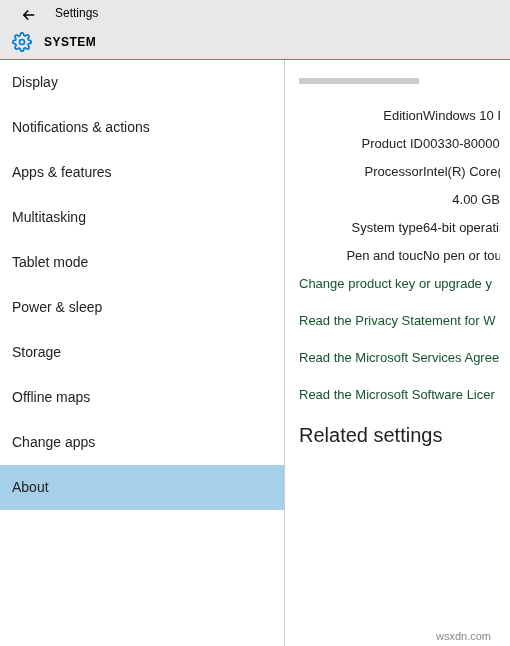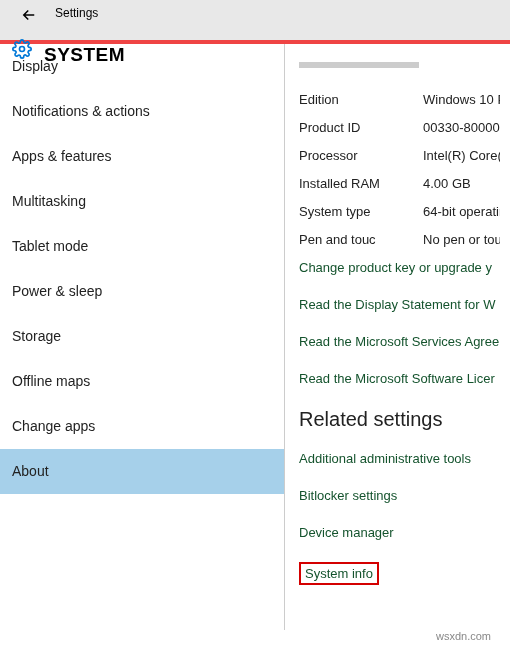--- a/index.html
+++ b/index.html
@@ -10,22 +10,22 @@
     }
     body {
       width: 510px;
       height: 646px;
       background: #ffffff;
       overflow: hidden;
       position: relative;
     }
     .header {
       background: #e8e8e8;
-      height: 44px;
-      border-bottom: 4px solid #ef4444;
+      height: 60px;
+      border-bottom: 1px solid #ef4444;
       position: relative;
     }
     .back-btn {
       position: absolute;
       left: 20px;
       top: 6px;
       font-size: 18px;
       cursor: pointer;
     }
     .header-title {
@@ -42,23 +42,22 @@
       align-items: center;
       gap: 12px;
     }
     .gear-icon {
       color: #0078d7;
       width: 20px;
       height: 20px;
     }
     .category-label {
       font-weight: 600;
-      font-size: 19px;
+      font-size: 12px;
       letter-spacing: 0.5px;
-      margin-top: 12px;
     }
     .content {
       display: flex;
       height: calc(100% - 60px);
     }
     .sidebar {
       width: 285px;
       border-right: 1px solid #ccc;
       overflow: hidden;
     }
@@ -84,20 +83,21 @@
       width: 120px;
       margin-bottom: 24px;
     }
     .spec-table {
       font-size: 13px;
       color: #222;
     }
     .spec-row {
       display: flex;
       margin-bottom: 13px;
+      text-align: right;
     }
     .spec-label {
       width: 124px;
       flex-shrink: 0;
     }
     .spec-value {
       flex: 1;
       overflow: hidden;
       text-overflow: clip;
     }
@@ -173,39 +173,37 @@
         </div>
         <div class="spec-row">
           <div class="spec-label">Product ID</div>
           <div class="spec-value">00330-80000-0</div>
         </div>
         <div class="spec-row">
           <div class="spec-label">Processor</div>
           <div class="spec-value">Intel(R) Core(TM</div>
         </div>
         <div class="spec-row">
-          <div class="spec-label">Installed RAM</div>
           <div class="spec-value">4.00 GB</div>
         </div>
         <div class="spec-row">
           <div class="spec-label">System type</div>
           <div class="spec-value">64-bit operatin</div>
         </div>
         <div class="spec-row">
           <div class="spec-label">Pen and touc</div>
           <div class="spec-value">No pen or touc</div>
         </div>
       </div>
 
     <div class="link-list" id="product-links">
         <span class="link">Change product key or upgrade y</span>
-        <span class="link">Read the Display Statement for W</span>
+        <span class="link">Read the Privacy Statement for W</span>
         <span class="link">Read the Microsoft Services Agree</span>
         <span class="link">Read the Microsoft Software Licer</span>
       </div>
 
     <div class="related-heading">Related settings</div>
 
-    <div class="link-list" id="related-links"><span class="link">Additional administrative tools</span><span class="link">Bitlocker settings</span><span class="link">Device manager</span><span class="link highlight-box" style="margin-bottom: 22px;"><span class="link" style="margin-bottom: 0px; display: inline;">System info</span></span></div>
   </div>
 </div>
 
 <div class="watermark">wsxdn.com</div>
 
 </body></html>

